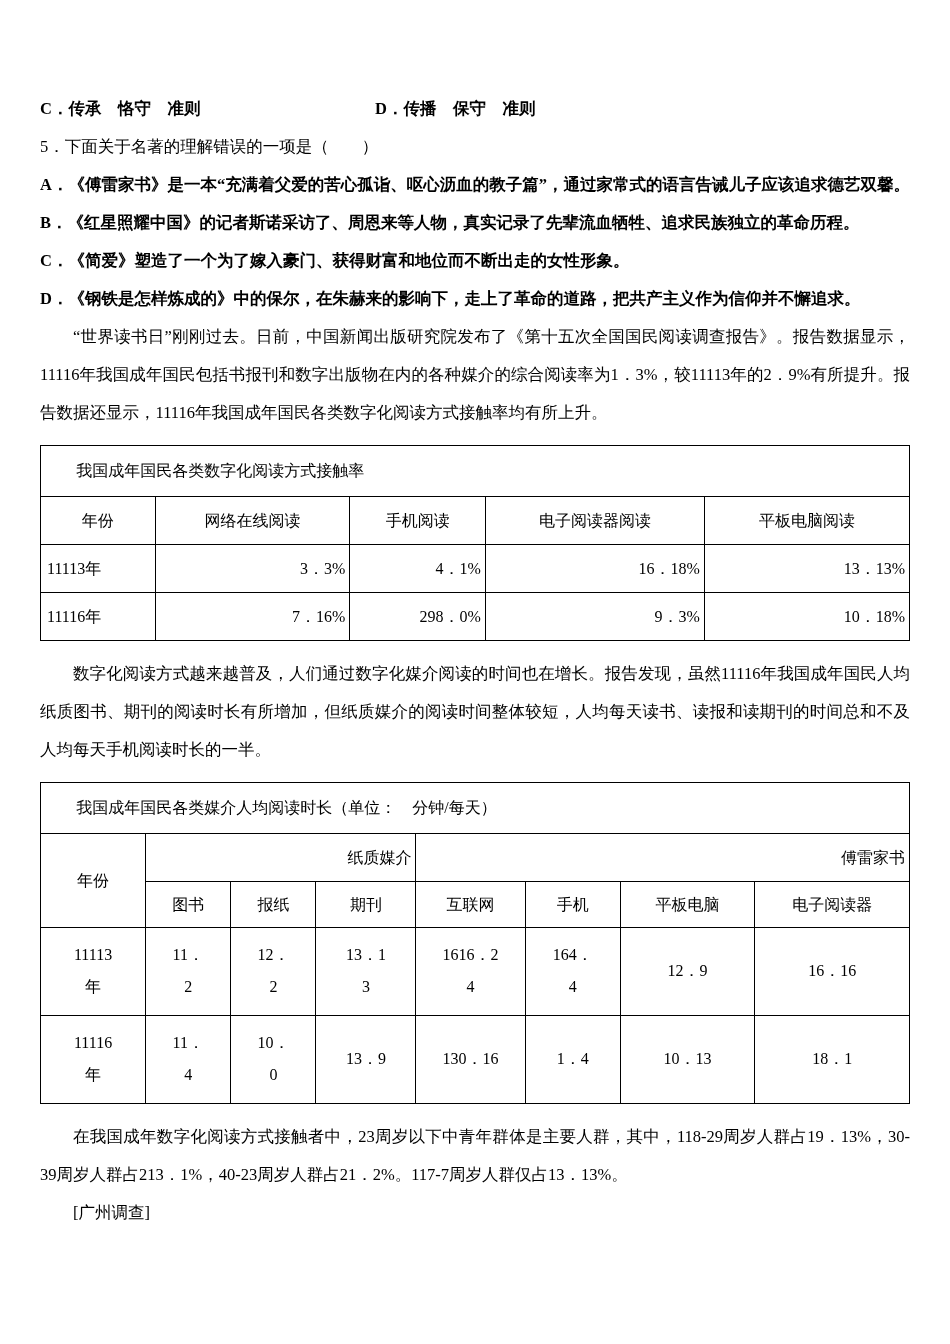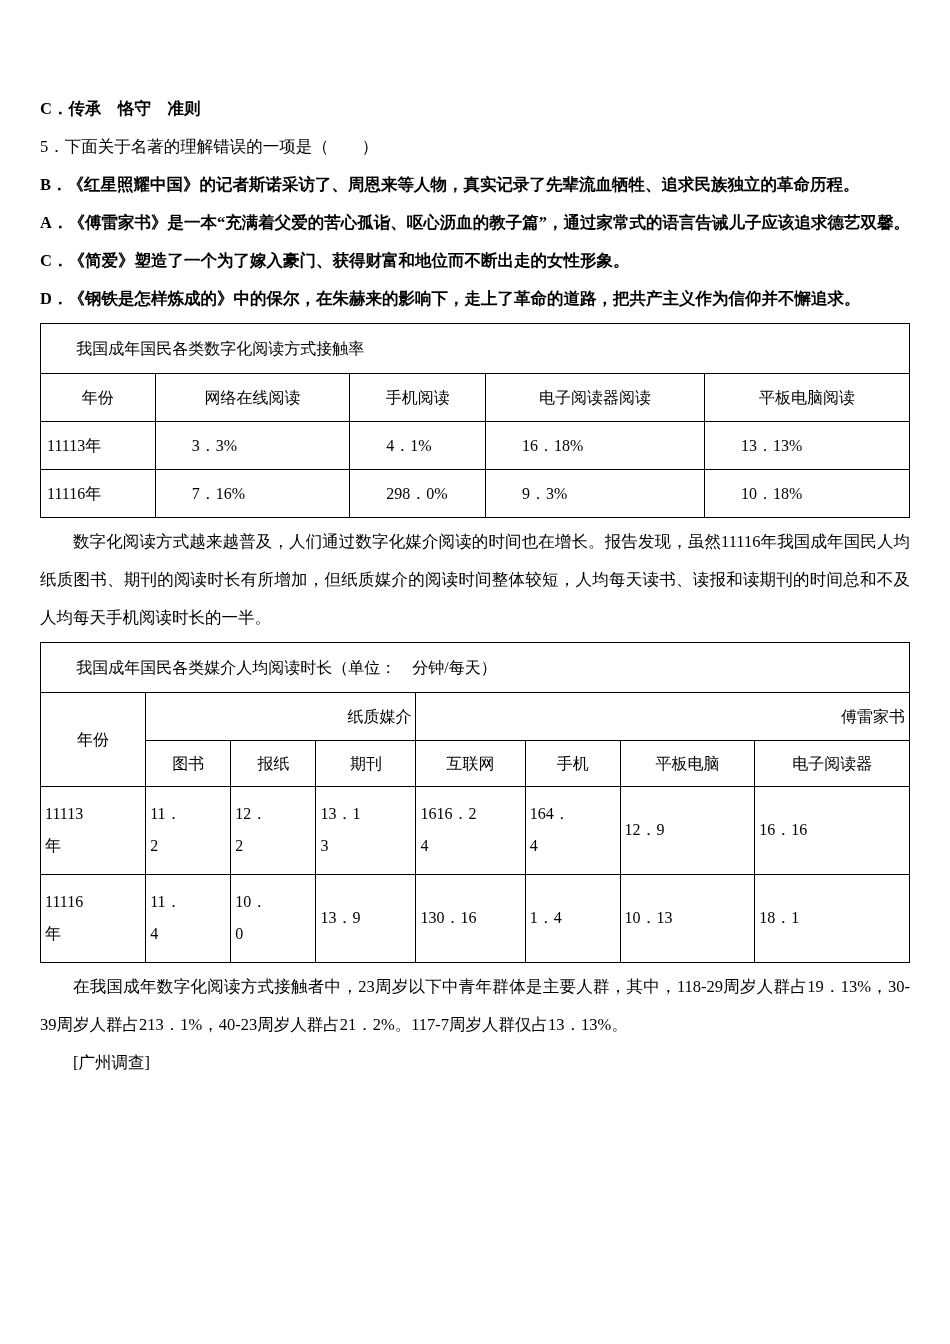--- a/index.html
+++ b/index.html
@@ -9,46 +9,48 @@
     color: #000000;
     font-family: "Liberation Serif", "DejaVu Serif", serif;
     font-size: 16.5px;
   }
   .page { padding: 90px 40px 30px 40px; min-height: 1344px; }
   p { margin: 0; line-height: 2.3; text-align: justify; }
   .indent { text-indent: 2em; }
   .bold { font-weight: bold; }
   .opt-line { display: flex; }
   .opt-c { width: 335px; flex: 0 0 auto; }
-  table { width: 100%; border-collapse: collapse; margin: 5px 0; table-layout: fixed; }
+  table { width: 100%; border-collapse: collapse; margin: 14px 0; table-layout: fixed; }
   td, th { border: 1px solid #000; font-weight: normal; padding: 3px 4px; line-height: 1.7; font-size: 16px; vertical-align: middle; }
   .t-title { padding: 11px 6px 11px 2.2em; text-align: left; }
   .t1 th { text-align: center; height: 48px; }
   .t1 td.year { text-align: left; padding-left: 6px; height: 48px; }
-  .t1 td.val { text-align: left; padding-left: 36px; height: 48px; }
+  .t1 td.val { text-align: right; padding-left: 36px; height: 48px; }
   .t2 .center { text-align: center; }
   .t2 .group { text-align: right; padding-left: 2.2em; height: 48px; }
   .t2 tr.sub td { text-align: center; height: 46px; }
-  .t2 tr.data td { height: 88px; text-align: left; white-space: pre-line; line-height: 2.0; }
+  .t2 tr.data td { height: 88px; text-align: center; white-space: pre-line; line-height: 2.0; }
 </style>
 </head>
 <body>
 
 <div class="page">
 
   <p class="opt-line bold">
     <span class="opt-c">C．传承　恪守　准则</span>
+    <span class="opt-d">D．传播　保守　准则</span>
   </p>
 
   <p>5．下面关于名著的理解错误的一项是（　　）</p>
+  <p class="bold">A．《傅雷家书》是一本“充满着父爱的苦心孤诣、呕心沥血的教子篇”，通过家常式的语言告诫儿子应该追求德艺双馨。</p>
   <p class="bold">B．《红星照耀中国》的记者斯诺采访了、周恩来等人物，真实记录了先辈流血牺牲、追求民族独立的革命历程。</p>
-  <p class="bold">A．《傅雷家书》是一本“充满着父爱的苦心孤诣、呕心沥血的教子篇”，通过家常式的语言告诫儿子应该追求德艺双馨。</p>
   <p class="bold">C．《简爱》塑造了一个为了嫁入豪门、获得财富和地位而不断出走的女性形象。</p>
   <p class="bold">D．《钢铁是怎样炼成的》中的保尔，在朱赫来的影响下，走上了革命的道路，把共产主义作为信仰并不懈追求。</p>
 
+  <p class="indent">“世界读书日”刚刚过去。日前，中国新闻出版研究院发布了《第十五次全国国民阅读调查报告》。报告数据显示，11116年我国成年国民包括书报刊和数字出版物在内的各种媒介的综合阅读率为1．3%，较11113年的2．9%有所提升。报告数据还显示，11116年我国成年国民各类数字化阅读方式接触率均有所上升。</p>
 
   <table class="t1">
     <colgroup>
       <col style="width:13.2%">
         <col style="width:22.4%">
         <col style="width:15.6%">
         <col style="width:25.2%">
         <col style="width:23.6%">
     </colgroup>
     <tbody>

